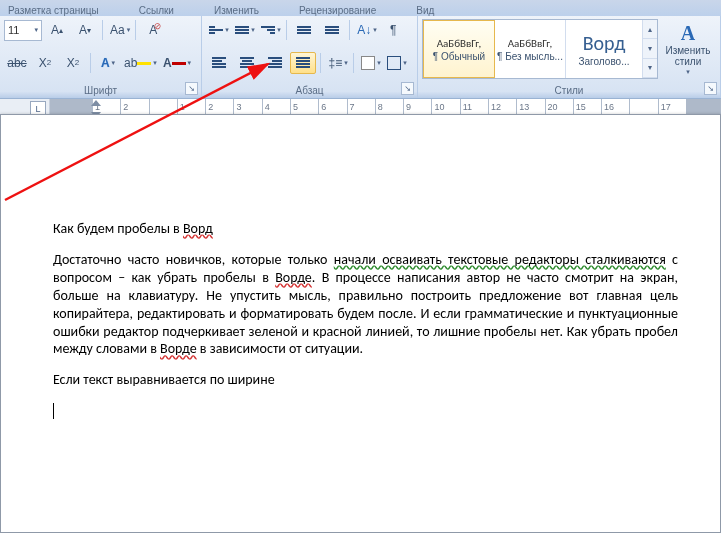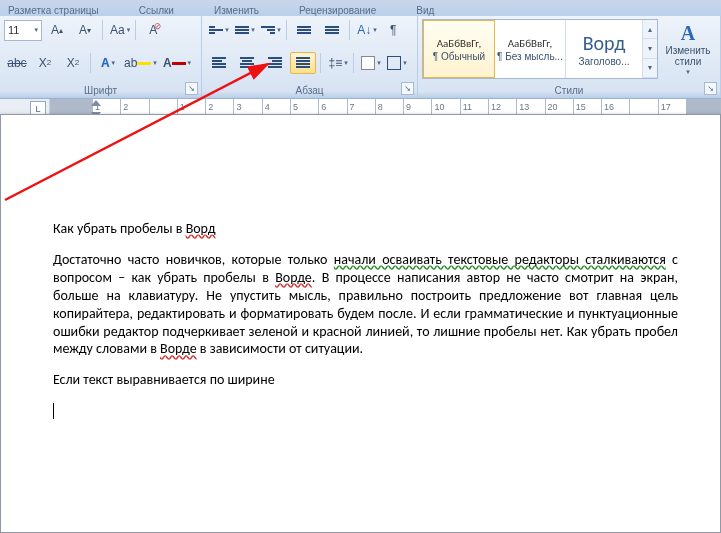--- a/index.html
+++ b/index.html
@@ -438,21 +438,21 @@
       </div>
     <div class="marker-top"></div>
     <div class="marker-bot"></div>
   </div>
 </div>
 
 <div class="doc-scroll">
   <div class="page">
     <div class="page-content">
       <p>
-        <span>Как убрать пробелы в </span><span class="underl-red">Ворд</span>
+        <span>Как будем пробелы в </span><span class="underl-red">Ворд</span>
       </p>
       <p class="just">
         <span>Достаточно часто новичков, которые только </span><span class="underl-grn">начали осваивать текстовые редакторы сталкиваются</span><span> с вопросом – как убрать пробелы в </span><span class="underl-red">Ворде</span><span>. В процессе написания автор не часто смотрит на экран, больше на клавиатуру. Не упустить мысль, правильно построить предложение вот главная цель копирайтера, редактировать и форматировать будем после. И если грамматические и пунктуационные ошибки редактор подчеркивает зеленой и красной линией, то лишние пробелы нет. Как убрать пробел между словами в </span><span class="underl-red">Ворде</span><span> в зависимости от ситуации.</span>
       </p>
       <p><span>Если текст выравнивается по ширине</span></p>
       <p><span class="cursor"></span></p>
     </div>
   </div>
 </div>
 

